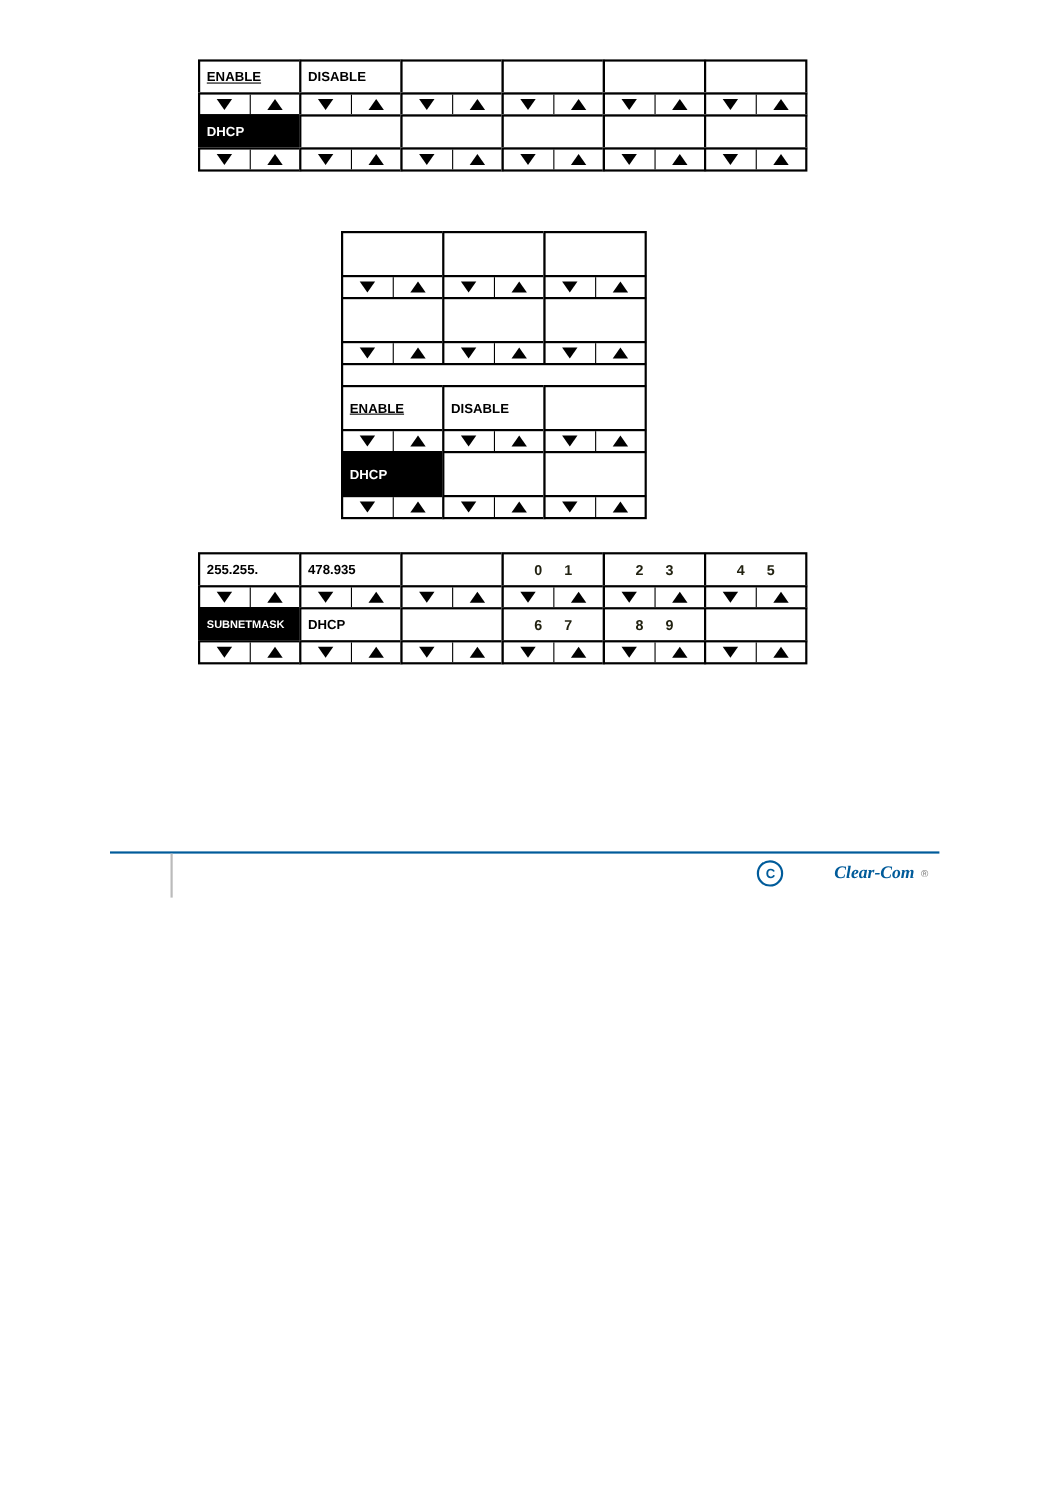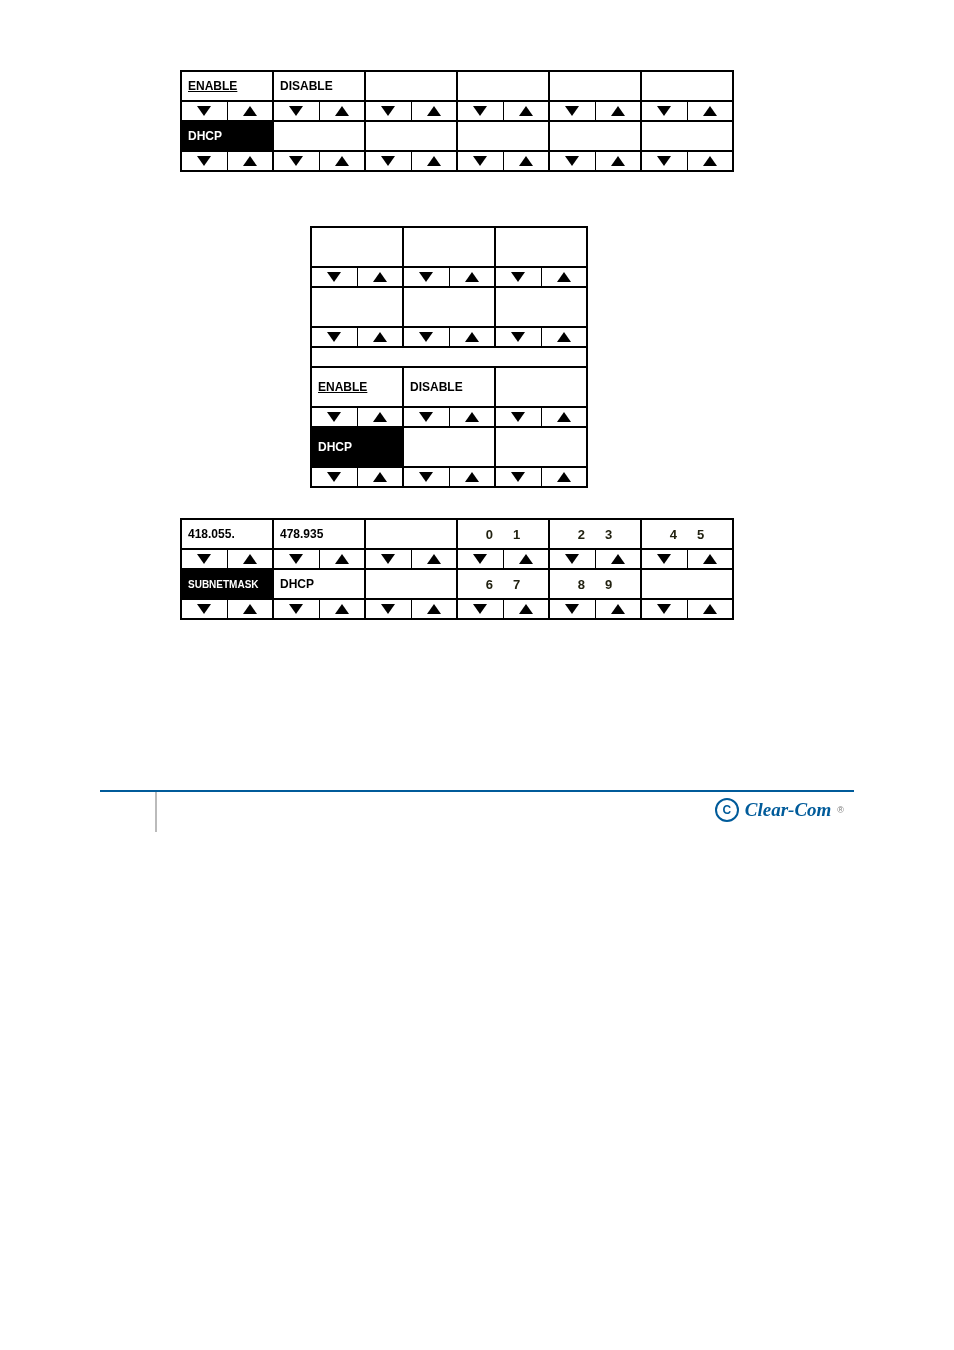--- a/index.html
+++ b/index.html
@@ -1,17 +1,17 @@
 <!DOCTYPE html>
 <html><head>
 <meta charset="utf-8">
 <style>
   html, body { margin:0; padding:0; }
   body { width:954px; background:#fff; color:#000; font-family:Arial, Helvetica, sans-serif; }
-  .page { padding:70px 100px 50px 100px; }
+  .page { padding:54px 100px 50px 100px; }
 
   
   .panel6 { width:calc(6 * 94px + 4px); margin-left:80px; }
   .panel6 .row { display:flex; }
   .panel6 .cell {
     width:94px; height:32px; border:2px solid #000; box-sizing:border-box;
     margin-left:-2px;
     display:flex; align-items:center; justify-content:flex-start;
     padding:0 6px;
     font-size:12px; font-weight:bold;
@@ -82,21 +82,21 @@
     position:relative;
   }
   .footer .pnum { width:55px; text-align:center; font-size:14px; color:#333; }
   .footer .vline { width:2px; height:40px; background:#bbb; }
   .footer .brand { position:absolute; right:10px; top:6px; display:flex; align-items:center; gap:6px; }
   .brand .logo-c {
     width:20px; height:20px; border:2px solid #005b9a; border-radius:50%;
     display:flex; align-items:center; justify-content:center;
     color:#005b9a; font-weight:bold; font-size:12px;
   }
-  .brand .name { font-family:Georgia, 'Times New Roman', serif; font-style:italic; font-weight:bold; font-size:19px; color:#005b9a; }
+  .brand .name { font-family:Georgia, 'Times New Roman', serif; font-style:italic; font-weight:bold; font-size:16px; color:#005b9a;margin-left:40px; }
   .brand .tm { font-size:9px; color:#777; vertical-align:super; }
 
   .cell .txt { white-space:nowrap; }
   .cell.small .txt { font-size:10px; }
 
 </style>
 </head>
 <body>
 
 <div class="page">
@@ -472,21 +472,21 @@
   <div class="heading3" style="margin-left:0;"></div>
   <div class="bodytext">
     <p></p>
     <p></p>
   </div>
 
   <div class="panel6">
 
     <div class="row">
       <div class="cell">
-          <span class="txt">418.055.</span>
+          <span class="txt">255.255.</span>
         </div>
       <div class="cell">
           <span class="txt">478.935</span>
         </div>
       <div class="cell">
           <span class="txt"></span>
         </div>
       <div class="cell">
           <span class="digitpair">
             <span>0</span>

